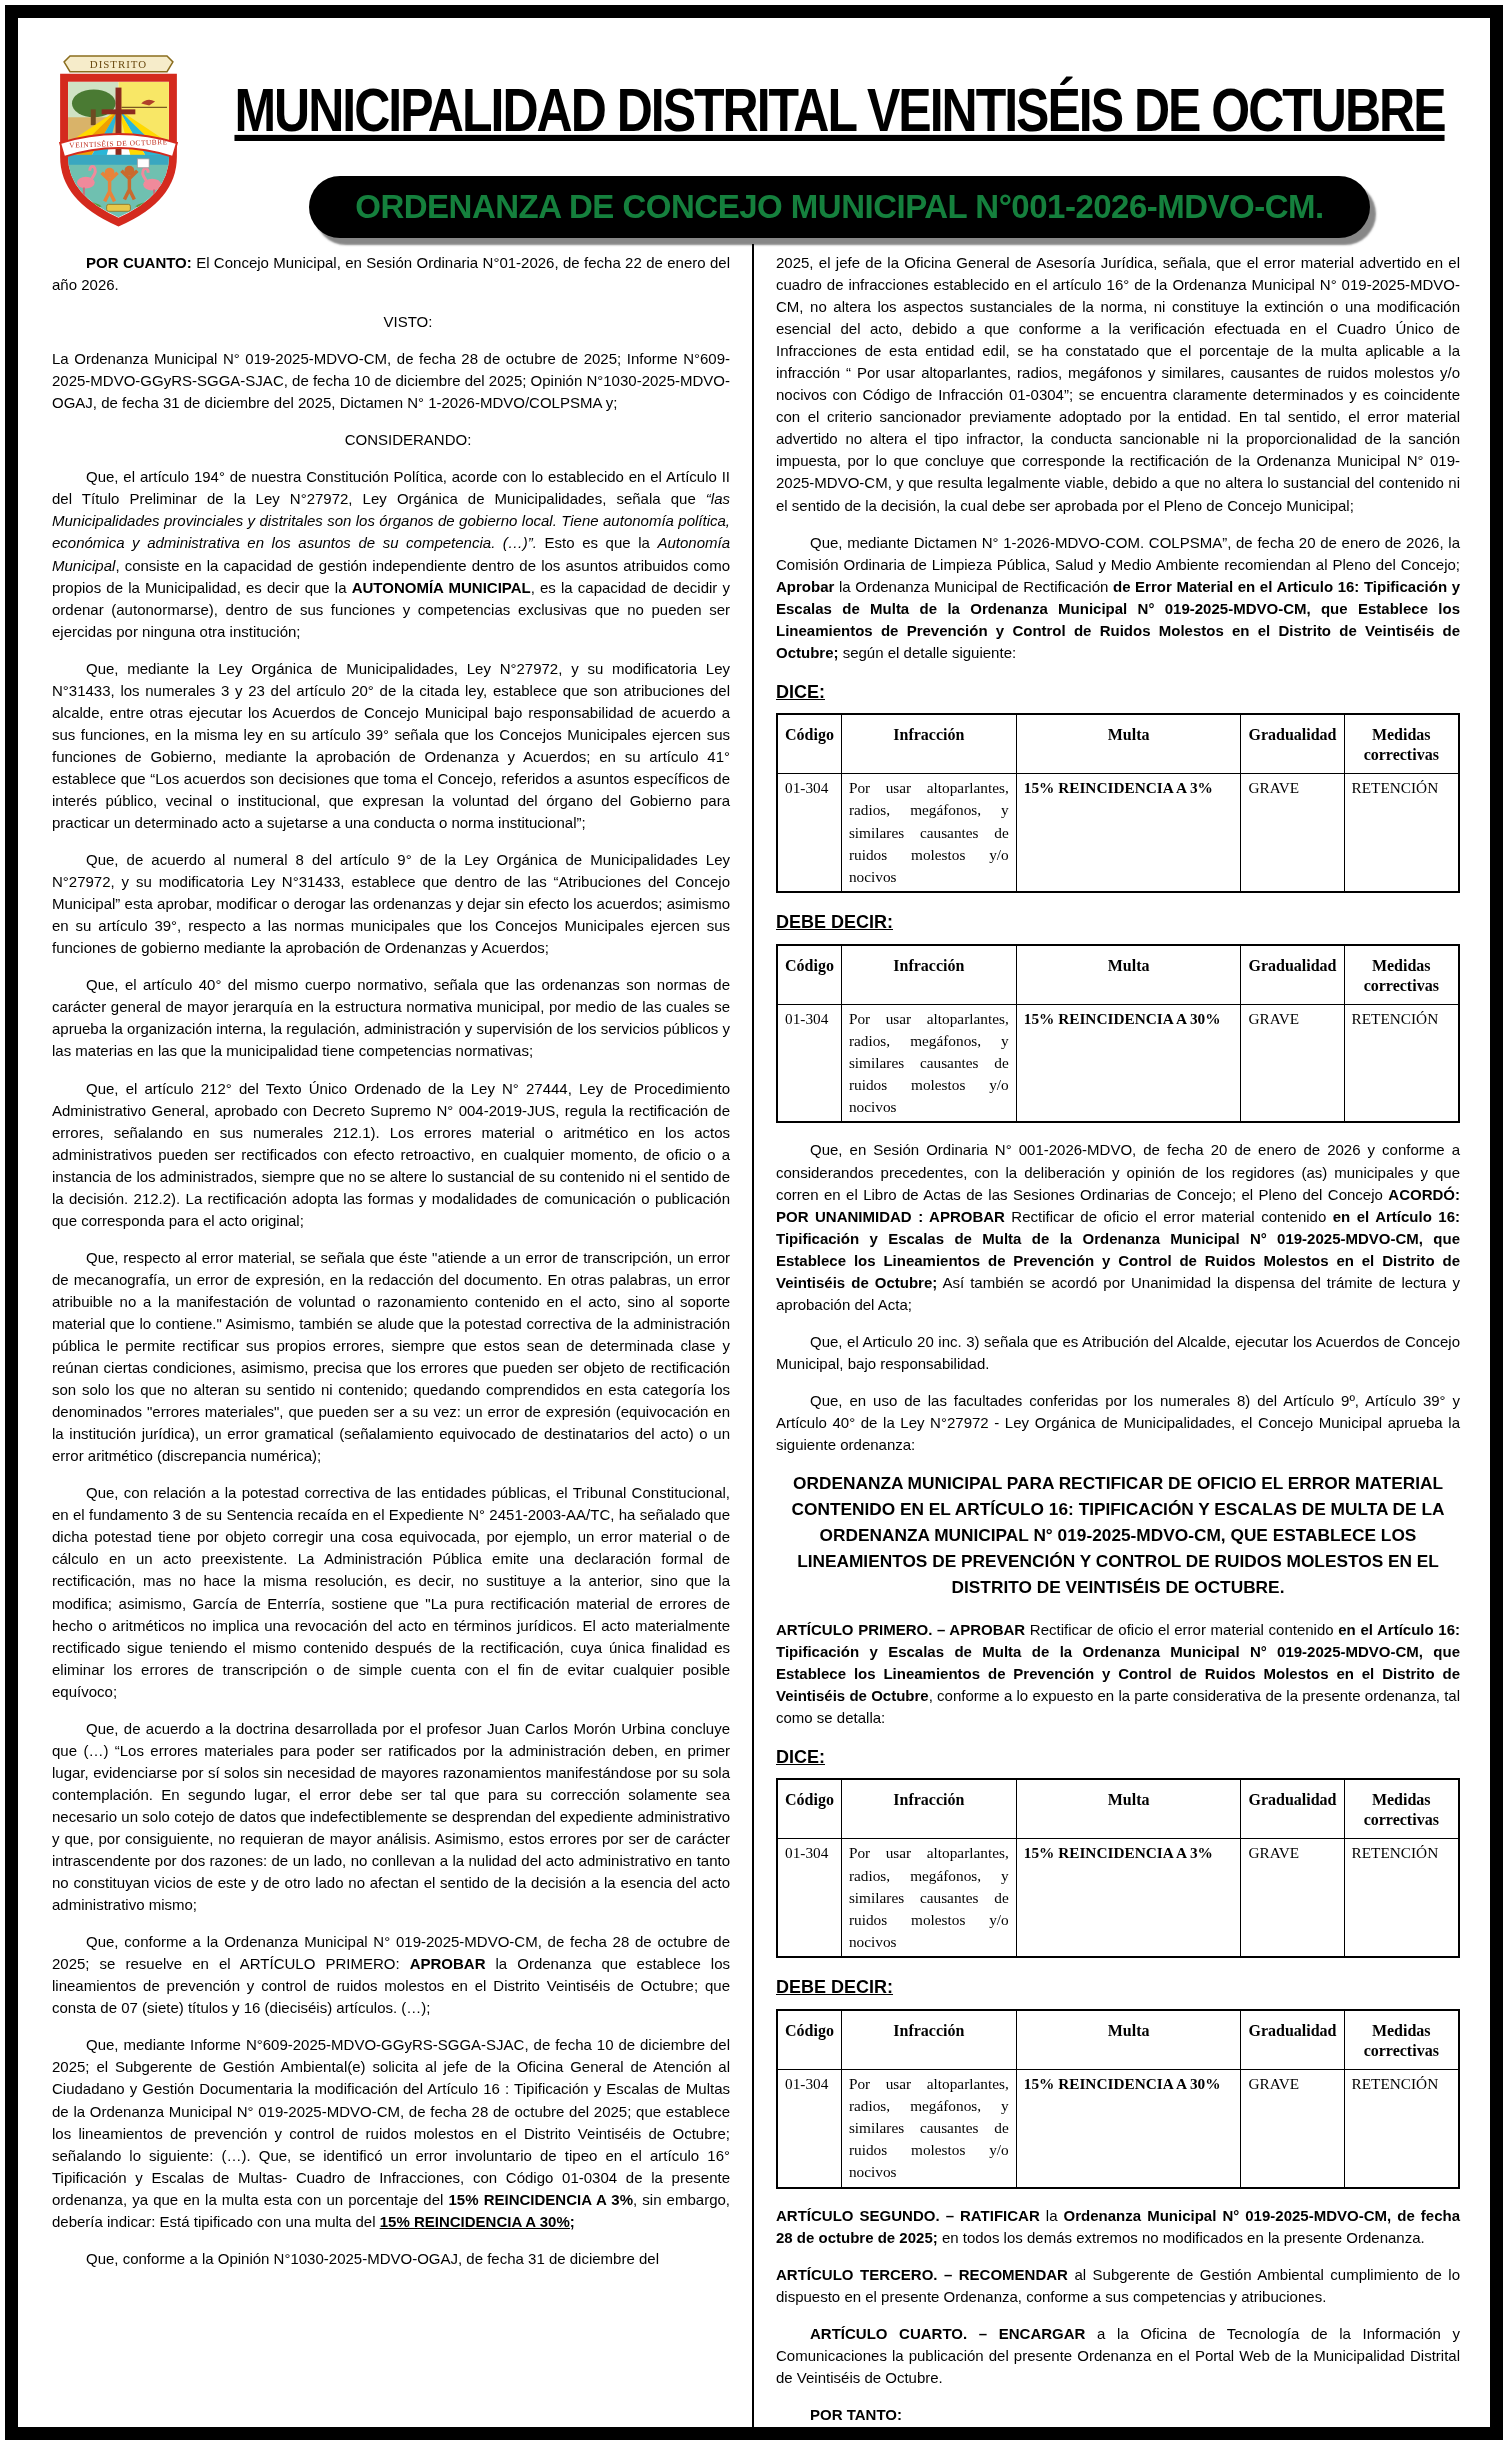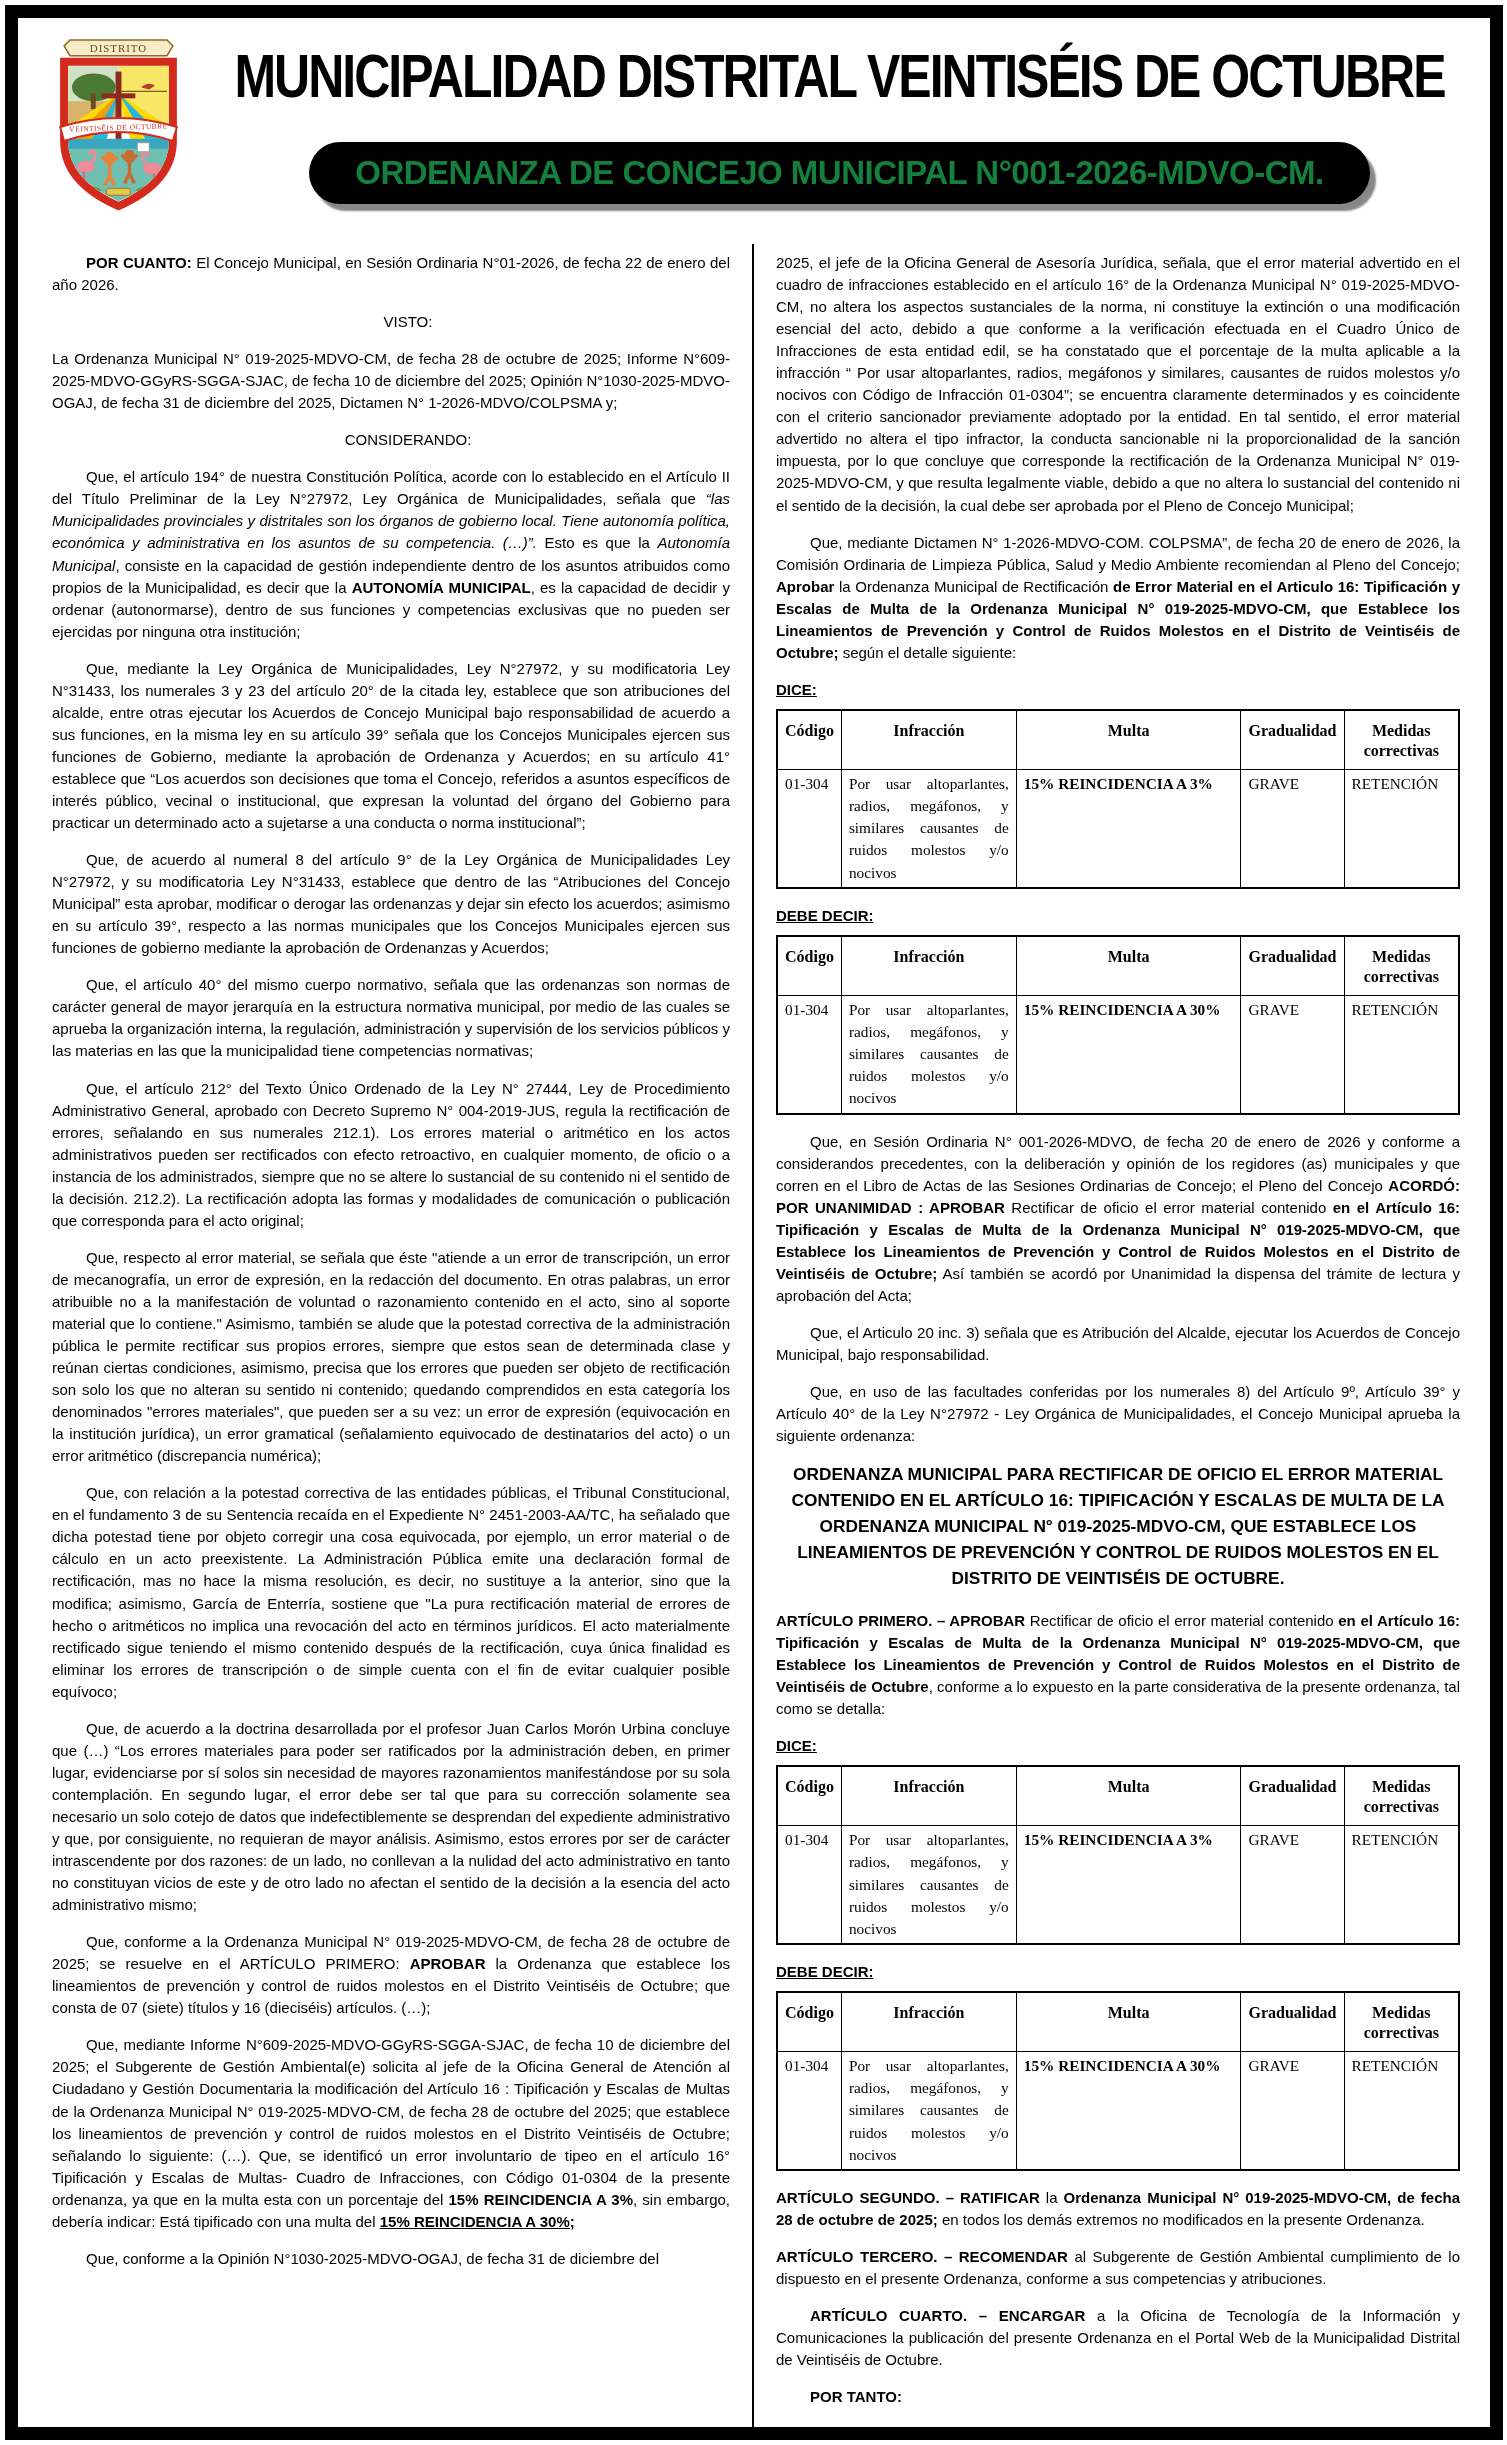--- a/index.html
+++ b/index.html
@@ -1,37 +1,37 @@
 <!DOCTYPE html>
 <html lang="es"><head>
 <meta charset="utf-8">
 <style>
   html,body{margin:0;padding:0;background:#e8e8e8;}
   .page{width:1508px;height:2445px;background:#fff;box-sizing:border-box;padding:5px;margin:0 auto;position:relative;}
   .inner{border:13px solid #000;height:100%;box-sizing:border-box;padding:14px 28px 10px 28px;overflow:hidden;background:#fff;
          font-family:"Liberation Sans",sans-serif;color:#000;}
   
-  .doc-header{display:flex;align-items:flex-start;gap:30px;height:206px;}
+  .doc-header{display:flex;align-items:flex-end;gap:30px;height:206px;text-decoration:underline;}
   .logo-box{width:137px;height:190px;flex:0 0 auto;margin-left:4px;}
   .head-right{flex:1;display:flex;flex-direction:column;align-items:center;}
   h1.title{margin:14px 0 0;font-size:50px;font-weight:bold;letter-spacing:-2px;line-height:1.0;
            transform:scaleY(1.22);transform-origin:center top;text-align:center;white-space:nowrap;}
   .banner{margin-top:46px;background:#000;color:#15803d;font-weight:bold;font-size:33px;letter-spacing:-0.5px;
           padding:12px 46px;border-radius:34px;box-shadow:6px 7px 2px rgba(70,70,70,.65);white-space:nowrap;}
   
   .columns{display:flex;margin-top:6px;font-size:15px;line-height:1.47;text-align:justify;}
   .col{width:50%;box-sizing:border-box;}
   .col.left{padding:8px 22px 0 6px;border-right:2px solid #000;}
   .col.right{padding:8px 2px 0 22px;}
   p{margin:0 0 15px;}
   .indent{text-indent:34px;}
   .date-line{text-align:right;font-style:italic;padding-right:4px;margin-bottom:20px;}
   .center-bold{text-align:center;font-weight:bold;}
   .label{font-weight:normal;text-indent:34px;text-align:center;}
-  .sec-label{font-weight:bold;text-decoration:underline;font-size:15px;text-align:left;margin:2px 0 8px;}
+  .sec-label{font-weight:bold;text-decoration:underline;font-size:18px;text-align:left;margin:2px 0 8px;}
   .b{font-weight:bold;} .i{font-style:italic;} .u{text-decoration:underline;}
   
   table.inf-table{width:100%;border-collapse:collapse;margin:0 0 16px;font-family:"Liberation Serif",serif;
                   border:2.5px solid #000;}
   table.inf-table th,table.inf-table td{border:1.5px solid #000;padding:3px 7px;vertical-align:top;}
   table.inf-table th{font-size:16px;font-weight:bold;text-align:center;line-height:1.25;padding-top:10px;padding-bottom:8px;}
   table.inf-table td{font-size:15.3px;line-height:1.45;}
   td.c-codigo{text-align:left;padding-top:6px;}
   td.c-infr{text-align:justify;}
   td.c-multa{font-weight:bold;font-size:19px;padding-top:6px;}

